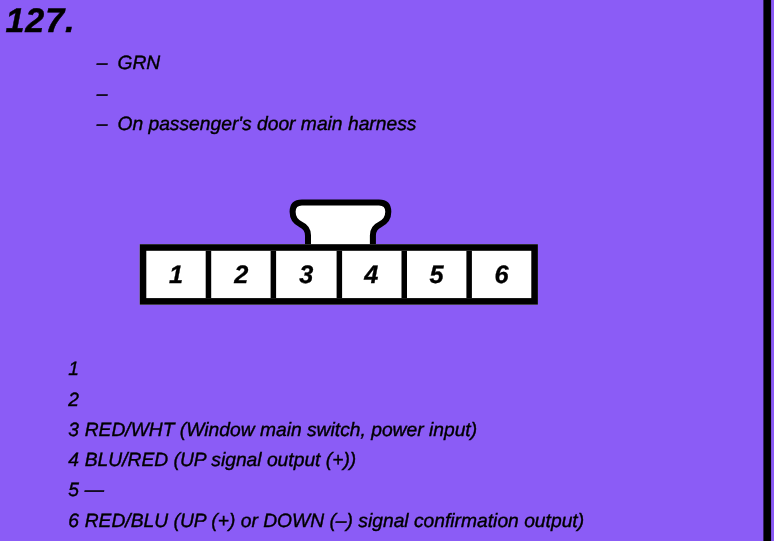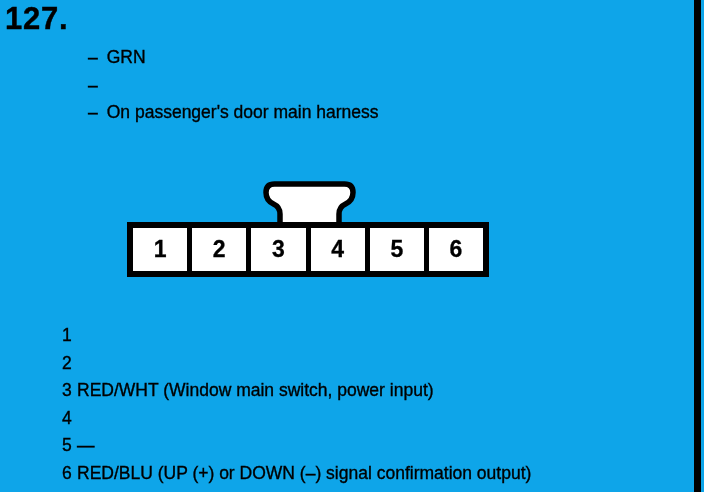--- a/index.html
+++ b/index.html
@@ -4,21 +4,21 @@
 <style>
   * { margin: 0; padding: 0; box-sizing: border-box; }
   html, body { background: #ffffff; }
   body {
     width: 704px; height: 492px;
     position: relative;
     overflow: hidden;
     font-family: "Liberation Sans", sans-serif;
     color: #000000;
   }
-  .page { position: absolute; inset: 0; background: #0ea5e9; }
+  .page { position: absolute; inset: 0; background: #8b5cf6; font-style: italic; }
 
   
   .title-row {
     position: absolute; left: 5px; top: 3px;
     display: flex; gap: 18px; align-items: baseline;
     font-weight: 700; font-size: 31px; line-height: 32px;
     letter-spacing: 0.8px; white-space: nowrap;
     -webkit-text-stroke: 0.4px #000;
   }
 
@@ -106,20 +106,21 @@
     </div>
     <div class="pin-row">
       <span class="pin-num">2</span>
     </div>
     <div class="pin-row">
       <span class="pin-num">3</span>
       <span class="pin-desc">RED/WHT (Window main switch, power input)</span>
     </div>
     <div class="pin-row">
       <span class="pin-num">4</span>
+      <span class="pin-desc">BLU/RED (UP signal output (+))</span>
     </div>
     <div class="pin-row">
       <span class="pin-num">5</span>
       <span class="pin-desc">—</span>
     </div>
     <div class="pin-row">
       <span class="pin-num">6</span>
       <span class="pin-desc">RED/BLU (UP (+) or DOWN (–) signal confirmation output)</span>
     </div>
   </div>

